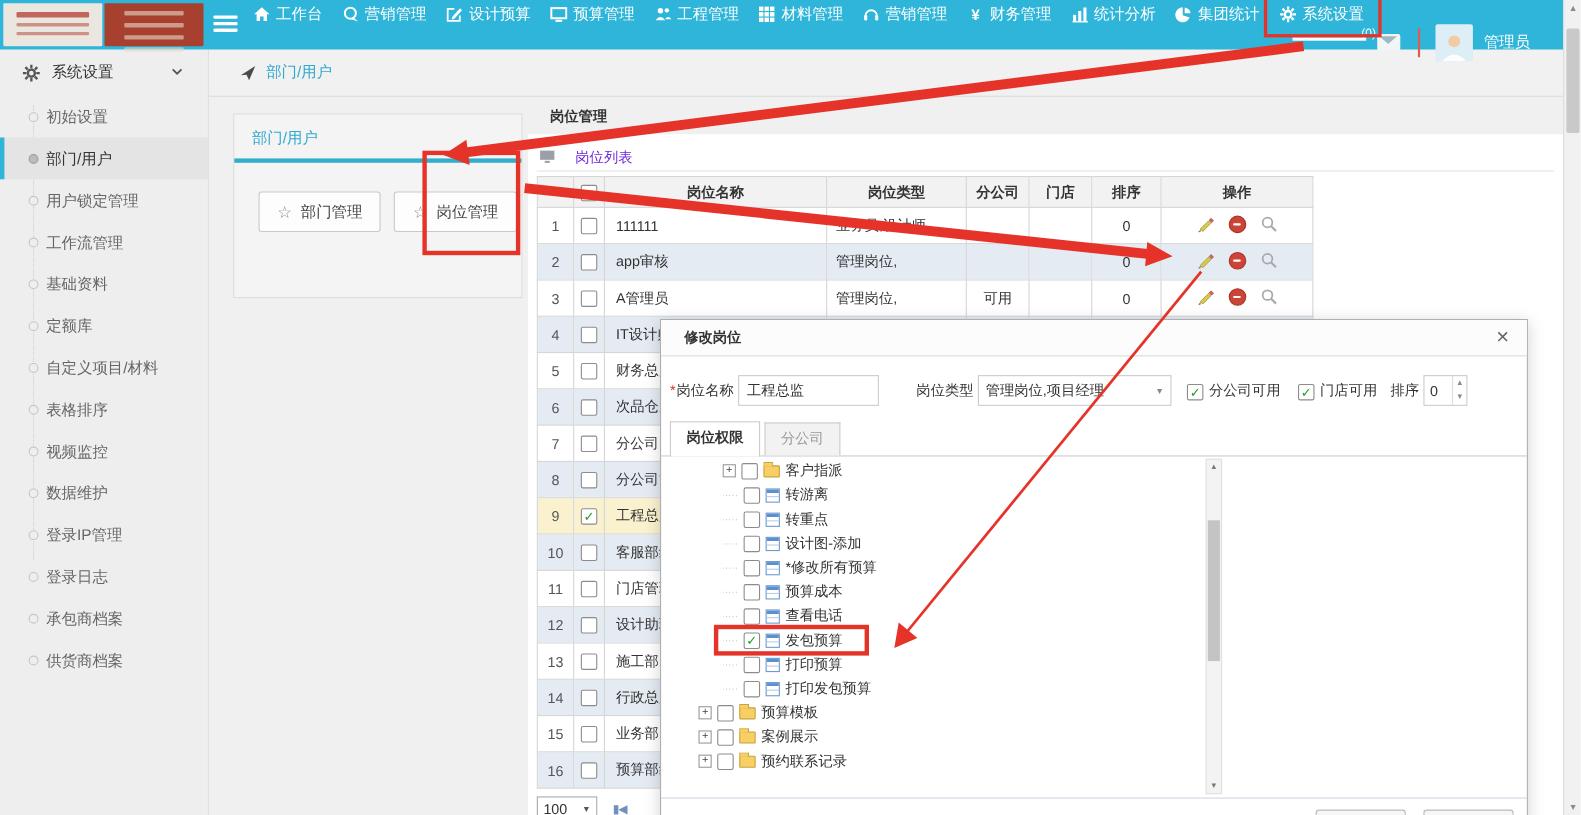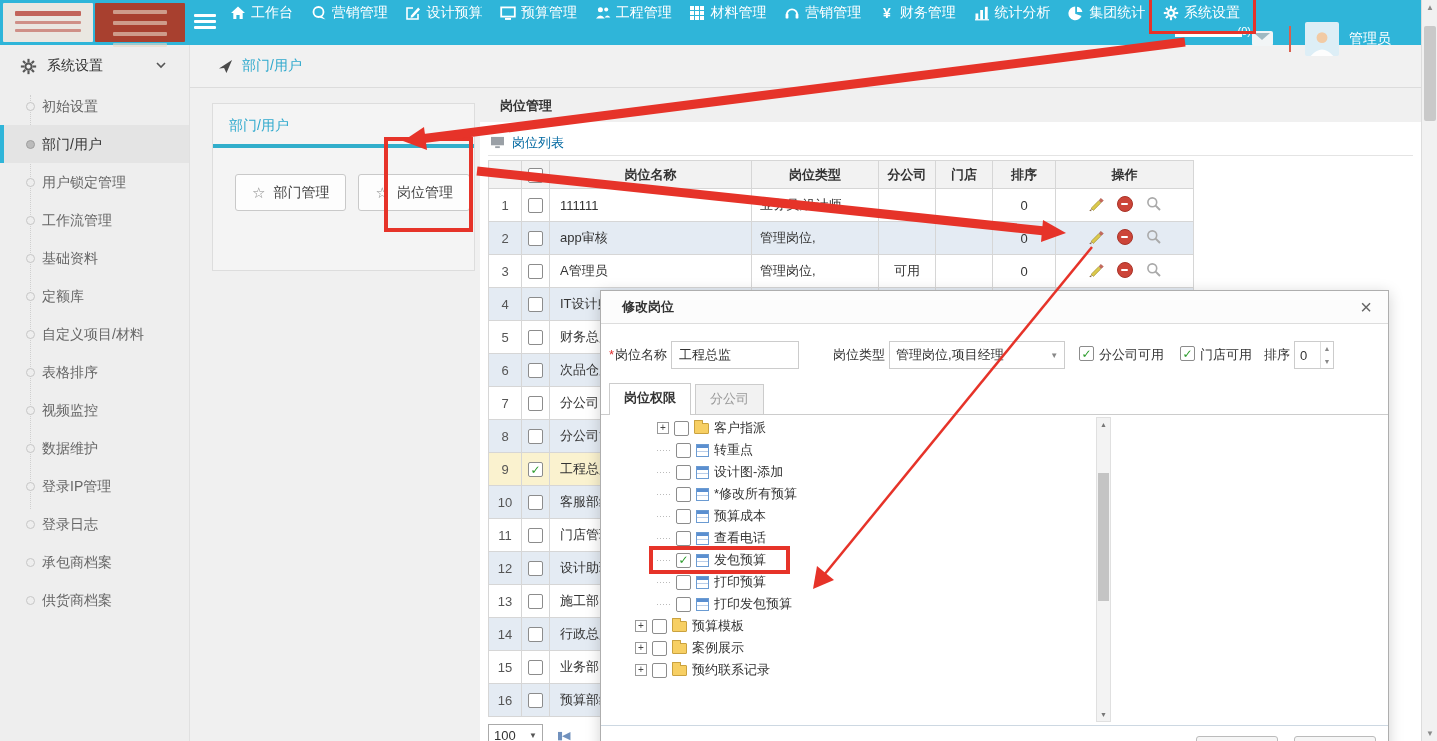--- a/index.html
+++ b/index.html
@@ -64,21 +64,21 @@
   .dept-bar { height:4px; background:#31aecb; }
   .dept-btns { display:flex; gap:12px; padding:26px 0 0 22px; }
   .card-btn { display:inline-flex; align-items:center; gap:8px; height:37px; padding:0 16px; background:#fdfdfd; border:1px solid #c9c9c9; border-radius:3px; font-size:14px; color:#444; cursor:pointer; position:relative; }
   .card-btn .star { color:#8a8a8a; font-size:15px; }
   .annot-box-btn { position:absolute; left:25px; top:-38px; width:89px; height:95px; border:4px solid #e63329; z-index:50; pointer-events:none; }
 
   
   .post-panel { position:absolute; left:290px; top:45px; right:0; bottom:0; }
   .pp-title { height:32px; line-height:32px; padding-left:20px; font-weight:bold; color:#333; background:#f0f0f0; }
   .pp-body { position:absolute; left:0; top:32px; right:0; bottom:0; background:#fff; padding:8px 8px 0 8px; }
-  .pp-sub { display:flex; align-items:center; gap:7px; height:26px; color:#0369a1; border-bottom:1px solid #e4e4e4; padding-left:2px; }
+  .pp-sub { display:flex; align-items:center; gap:18px; height:26px; color:#6d28d9; border-bottom:1px solid #e4e4e4; padding-left:2px; }
   .pp-sub svg { width:15px; height:13px; color:#9aa0a6; }
 
   table.tbl { border-collapse:collapse; table-layout:fixed; width:705px; margin-top:4px; }
   .tbl th, .tbl td { border:1px solid #d6d6d6; height:28px; font-size:13px; overflow:hidden; white-space:nowrap; }
   .tbl th { background:#f2f2f2; font-weight:bold; color:#333; height:28px; }
   .tbl td { height:33px; color:#333; }
   .tbl .c-num { width:33px; text-align:center; color:#555; }
   .tbl .c-cb  { width:28px; text-align:center; }
   .tbl .c-name{ width:202px; padding-left:10px; text-align:left; }
   .tbl .c-type{ width:127px; padding-left:8px; text-align:left; }
@@ -107,21 +107,21 @@
   .md-head { height:33px; border-bottom:1px solid #ddd; background:#fcfcfc; display:flex; align-items:center; }
   .md-title { font-weight:bold; padding-left:21px; color:#333; }
   .md-close { margin-left:auto; margin-right:16px; font-size:20px; color:#666; cursor:pointer; line-height:1; }
   .md-form { height:62px; display:flex; align-items:center; padding-left:8px; }
   .md-form label { color:#333; white-space:nowrap; }
   .req { color:#e03131; margin-right:1px; }
   .inp { width:128px; height:28px; border:1px solid #ccc; padding:0 7px; font-size:13px; color:#333; font-family:inherit; margin-left:4px; }
   .sel-type { width:176px; height:28px; border:1px solid #ccc; background:#fff; display:inline-flex; align-items:center; justify-content:space-between; padding:0 6px; margin-left:4px; cursor:pointer; color:#333; white-space:nowrap; overflow:hidden; }
   .sel-type .dd { font-size:8px; color:#888; flex:none; margin-left:4px; }
   .gap34{width:34px;flex:none;} .gap14{width:14px;flex:none;} .gap16{width:16px;flex:none;} .gap12{width:12px;flex:none;}
-  .cb-wrap { display:inline-flex; align-items:flex-start; gap:5px; cursor:pointer; white-space:nowrap; }
+  .cb-wrap { display:inline-flex; align-items:flex-end; gap:5px; cursor:pointer; white-space:nowrap; }
   .spin { display:inline-flex; width:40px; height:28px; border:1px solid #ccc; margin-left:4px; }
   .spin .v { flex:1; display:flex; align-items:center; padding-left:5px; }
   .spin .ar { width:13px; display:flex; flex-direction:column; border-left:1px solid #ddd; }
   .spin .ar i { flex:1; font-style:normal; font-size:7px; color:#888; text-align:center; line-height:13px; cursor:pointer; }
   .md-tabs { display:flex; align-items:flex-end; padding-left:8px; border-bottom:1px solid #ccc; height:29px; }
   .md-tab { padding:5px 14px 6px 14px; border:1px solid #ccc; border-bottom:none; background:#f2f2f2; color:#999; cursor:pointer; margin-right:4px; }
   .md-tab.active { background:#fff; color:#333; font-weight:bold; margin-bottom:-1px; padding-bottom:8px; }
   .md-content { position:relative; height:311px; border-bottom:1px solid #cdd8e2; }
   .tree { position:absolute; left:8px; top:0; width:487px; bottom:0; overflow:hidden; padding-top:2px; }
   .tree-row { height:22px; display:flex; align-items:center; font-size:13px; color:#333; }
@@ -848,20 +848,28 @@
               <span class="cb"></span>
               <span class="folder"></span>
               <span class="lbl">客户指派</span>
             </span>
           </div>
           <div class="tree-row lv2">
             <span class="row-inner">
               <span class="dotlead"></span>
               <span class="cb"></span>
               <span class="leafic"></span>
+              <span class="lbl">转游离</span>
+            </span>
+          </div>
+          <div class="tree-row lv2">
+            <span class="row-inner">
+              <span class="dotlead"></span>
+              <span class="cb"></span>
+              <span class="leafic"></span>
               <span class="lbl">转重点</span>
             </span>
           </div>
           <div class="tree-row lv2">
             <span class="row-inner">
               <span class="dotlead"></span>
               <span class="cb"></span>
               <span class="leafic"></span>
               <span class="lbl">设计图-添加</span>
             </span>

